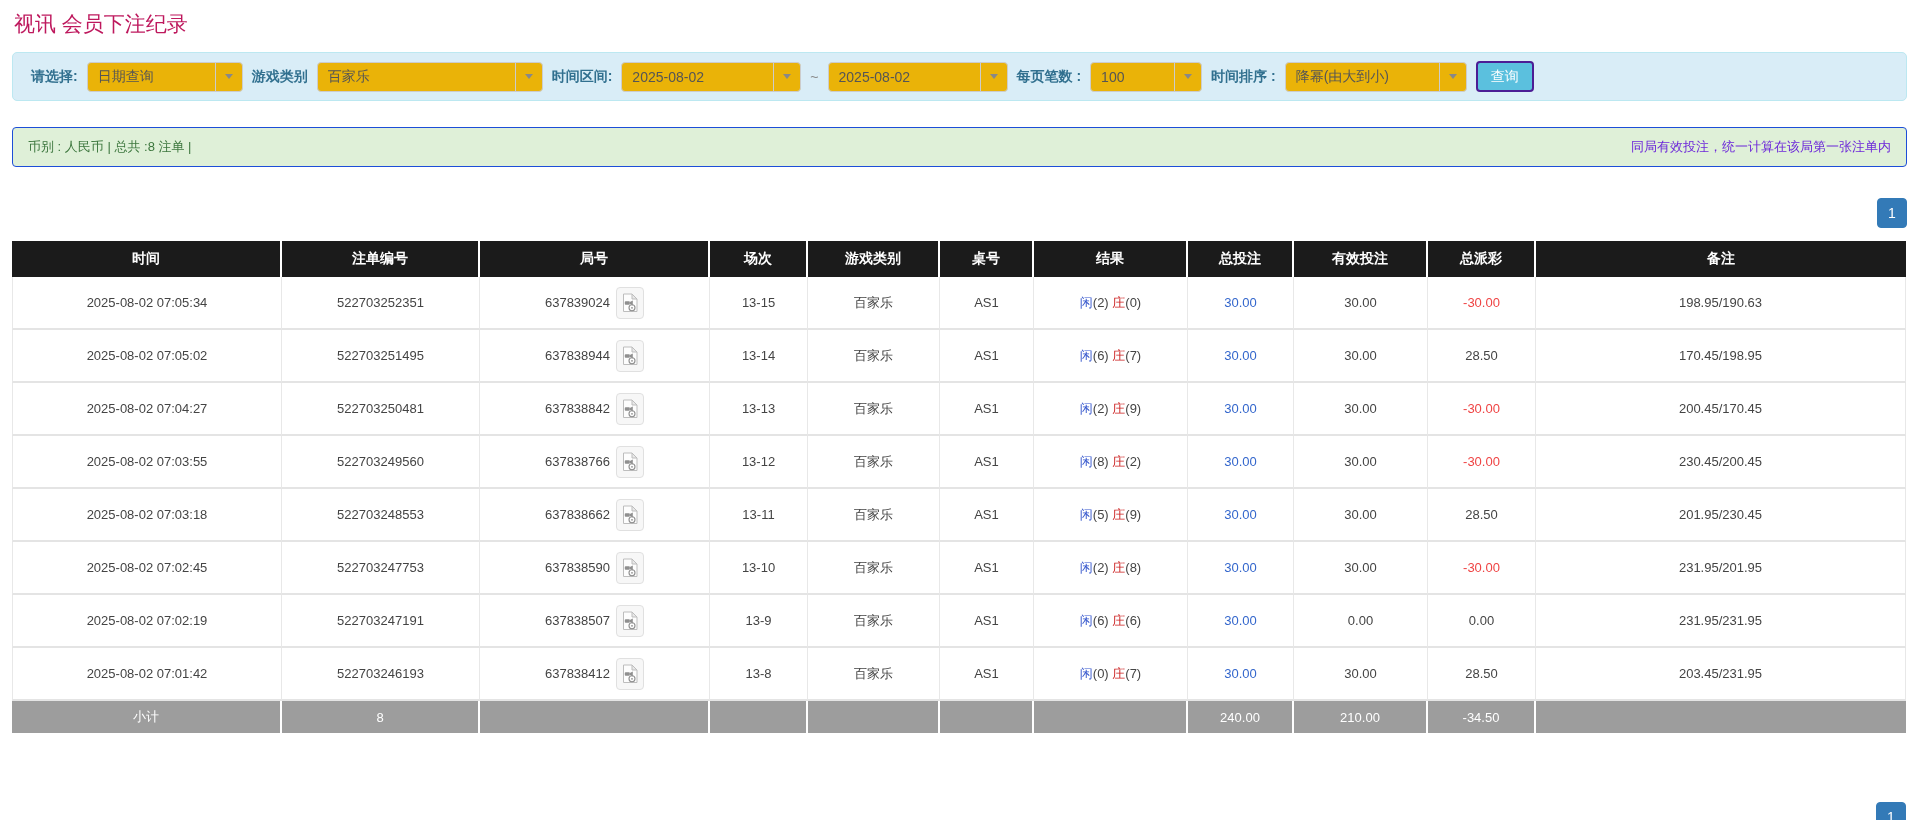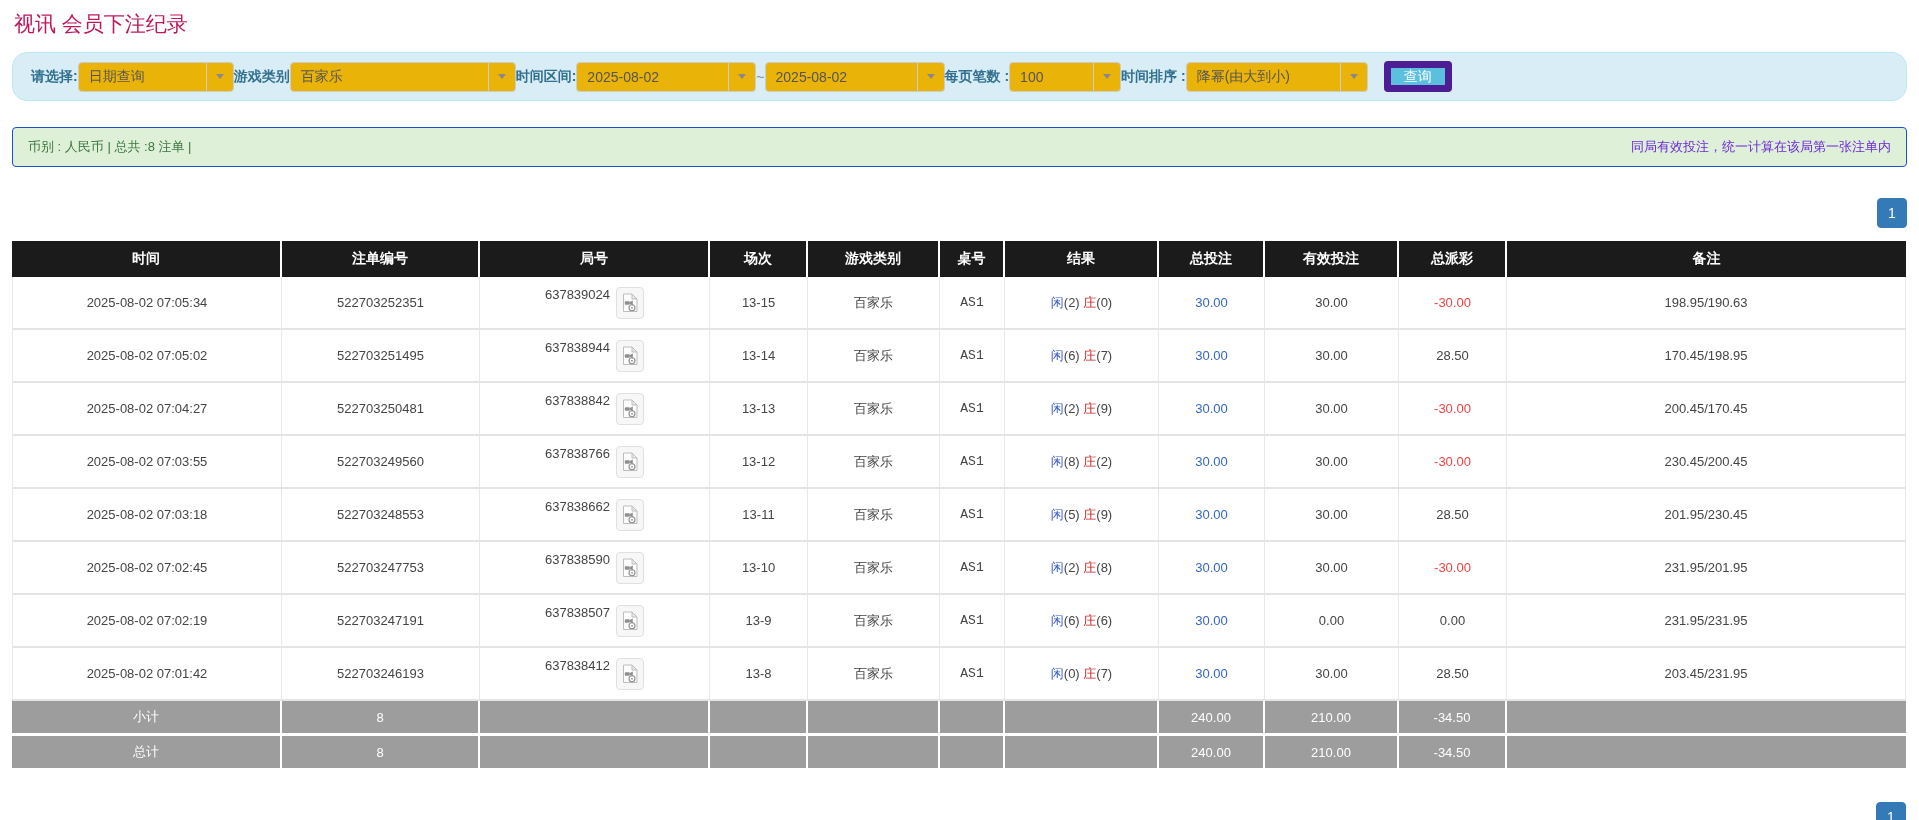--- a/index.html
+++ b/index.html
@@ -9,42 +9,42 @@
     font-family:"Liberation Sans","DejaVu Sans",sans-serif;
     color:#333;
   }
   .content { padding:8px 12px 0 12px; }
 
   
   .page-title { font-size:21px; color:#be185d; padding:2px 0 14px 2px; }
 
   
   .filter-bar {
-    background:#d9edf7; border:1px solid #bce8f1; border-radius:15px;
-    height:49px; display:flex; align-items:center; 
+    background:#d9edf7; border:1px solid #bce8f1; border-radius:5px;
+    height:49px; display:flex; align-items:center; gap:9px;
     padding:0 18px; margin-bottom:26px;
   }
   .filter-label { color:#31708f; font-weight:bold; font-size:14px; white-space:nowrap; }
   .sel {
     background:#eab308; border:1px solid #ccc; border-radius:4px; height:30px;
     display:flex; align-items:center; cursor:pointer; overflow:hidden;
   }
   .sel .sel-value { flex:1; padding:0 10px; font-size:14px; color:#555; white-space:nowrap; }
   .sel .sel-arrow {
     width:27px; height:100%; border-left:1px solid #ccc;
     display:flex; align-items:center; justify-content:center;
   }
   .sel .sel-arrow .tri {
     width:0; height:0; border-left:4px solid transparent; border-right:4px solid transparent;
     border-top:5px solid #888;
   }
   .tilde { color:#888; font-size:14px; }
   .btn-search {
-    background:#5bc0de; border:7px solid #4c1d95; color:#fff; border-radius:4px;
-    height:31px; padding:0 13px; font-size:14px; cursor:pointer;margin-left:16px;
+    background:#5bc0de; border:2px solid #4c1d95; color:#fff; border-radius:4px;
+    height:31px; padding:0 13px; font-size:14px; cursor:pointer;
   }
 
   
   .summary-bar {
     background:#dff0d8; border:1px solid #1d4ed8; border-radius:4px;
     height:40px; display:flex; align-items:center; justify-content:space-between;
     padding:0 15px; margin-bottom:31px;
   }
   .summary-left { color:#3c763d; font-size:13px; }
   .summary-right { color:#6d28d9; font-size:13px; }
@@ -63,41 +63,41 @@
   thead th {
     background:#1b1b1b; color:#fff; font-size:14px; font-weight:bold;
     height:36px; border-right:2px solid #fff; text-align:center;
   }
   thead th:last-child { border-right:none; }
   th:nth-child(1), td:nth-child(1) { width:270px; }
   th:nth-child(2), td:nth-child(2) { width:198px; }
   th:nth-child(3), td:nth-child(3) { width:230px; }
   th:nth-child(4), td:nth-child(4) { width:98px; }
   th:nth-child(5), td:nth-child(5) { width:132px; }
-  th:nth-child(6), td:nth-child(6) { width:65px;font-family:Liberation Mono, monospace; }
+  th:nth-child(6), td:nth-child(6) { width:94px; }
   th:nth-child(7), td:nth-child(7) { width:154px; }
   th:nth-child(8), td:nth-child(8) { width:106px; }
   th:nth-child(9), td:nth-child(9) { width:134px; }
   th:nth-child(10), td:nth-child(10) { width:108px; }
   tbody td {
     height:53px; text-align:center; font-size:13px; color:#444;
     background:#fff; border-bottom:2px solid #e4e4e4; border-right:1px solid #e8e8e8;
   }
   tbody td:first-child { border-left:1px solid #e8e8e8; }
   tbody td:last-child { border-right:1px solid #e8e8e8; }
   tbody tr.summary td {
     background:#9d9d9d; color:#fff; height:35px;
     border-right:2px solid #fff; border-bottom:3px solid #fff; border-left:none;
   }
   tbody tr.summary td:last-child { border-right:none; }
   .player { color:#35c; }
   .banker { color:#c22; }
   .bet-link { color:#36c; cursor:pointer; }
   .neg { color:#ef4444; }
-  .round-cell { display:inline-flex; gap:6px; }
+  .round-cell { display:inline-flex; align-items:center; gap:6px; }
   .video-btn {
     width:28px; height:32px; background:#f7f7f7; border:1px solid #e0e0e0; border-radius:4px;
     display:inline-flex; align-items:center; justify-content:center; cursor:pointer;
   }
 </style>
 </head>
 <body>
 
 <div class="content">
 
@@ -386,31 +386,18 @@
           <td></td>
           <td></td>
           <td></td>
           <td></td>
           <td></td>
           <td>240.00</td>
           <td>210.00</td>
           <td class="neg">-34.50</td>
           <td></td>
         </tr>
-        <tr class="summary">
-          <td>总计</td>
-          <td>8</td>
-          <td></td>
-          <td></td>
-          <td></td>
-          <td></td>
-          <td></td>
-          <td>240.00</td>
-          <td>210.00</td>
-          <td class="neg">-34.50</td>
-          <td></td>
-        </tr>
       </tbody>
   </table>
 
 </div>
 
 <div class="page-btn page-btn-bottom">1</div>
 
 </body></html>

